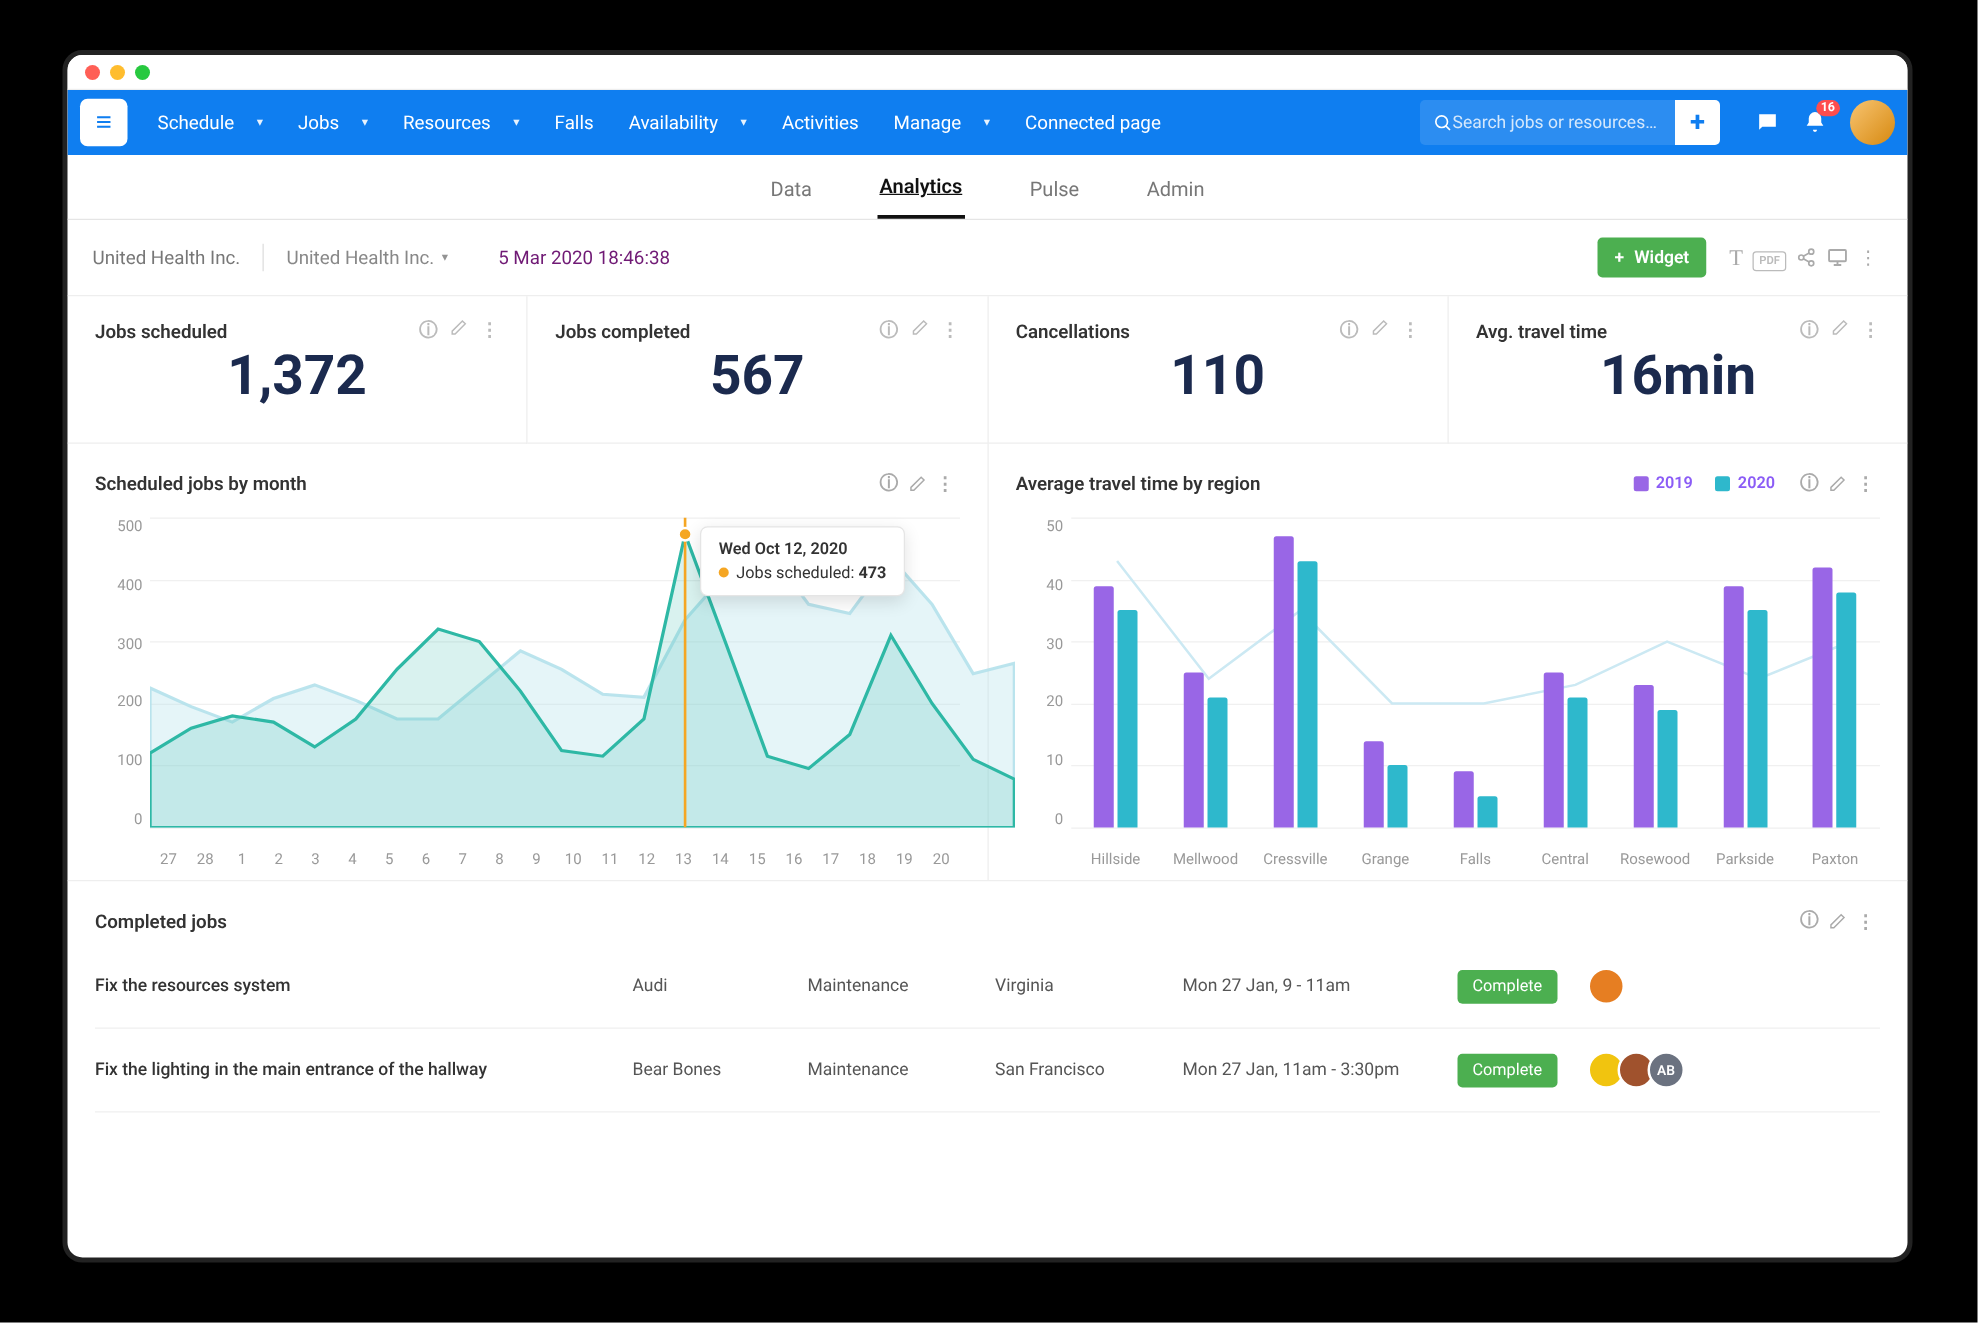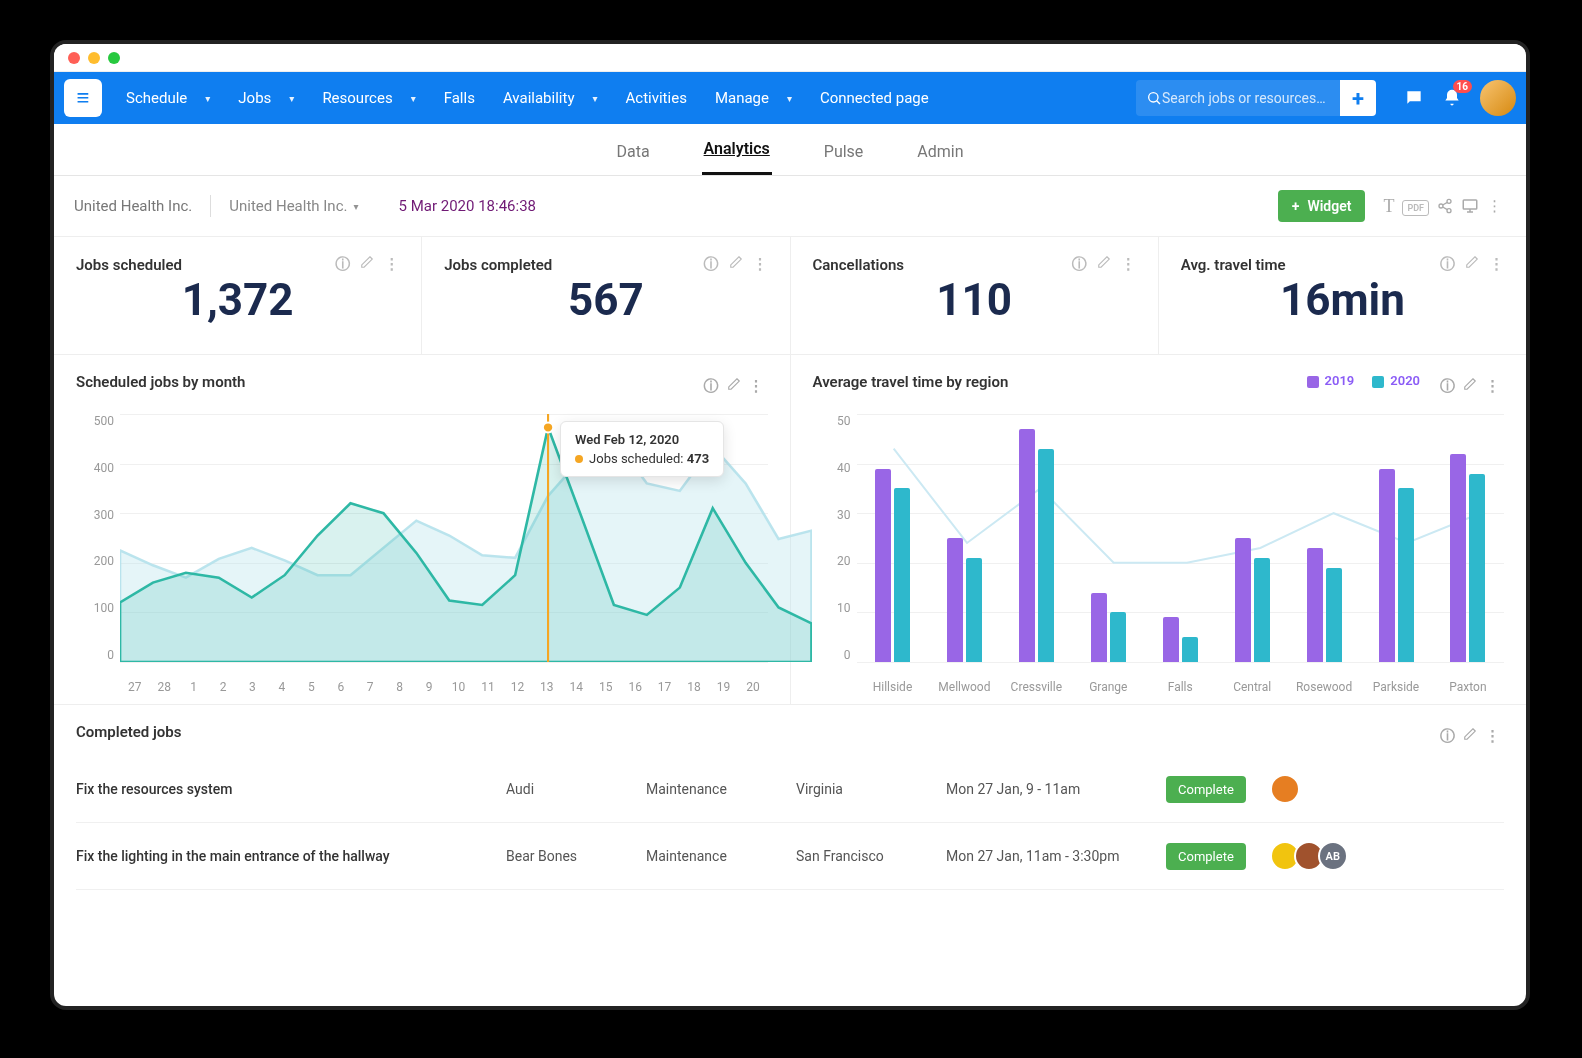--- a/index.html
+++ b/index.html
@@ -31,21 +31,21 @@
 .smallicon{color:#aaa;cursor:pointer;padding:4px;}
 .kpirow{display:flex;}
 .kpi{flex:1;border-right:1px solid #eee;border-bottom:1px solid #eee;padding:18px 22px 28px;}
 .kpi:last-child{border-right:0;}
 .kpihead{display:flex;align-items:center;color:#333;font-size:15px;font-weight:600;}
 .kpihead .icons{margin-left:auto;display:flex;gap:10px;color:#bbb;}
 .kpivalue{text-align:center;font-size:44px;font-weight:700;color:#1b2a4e;}
 .chartrow{display:flex;border-bottom:1px solid #eee;}
 .chartcard{flex:1;border-right:1px solid #eee;padding:18px 22px 10px;}
 .chartcard:last-child{border-right:0;}
-.charthead{display:flex;align-items:flex-start;color:#333;font-size:15px;font-weight:600;margin-bottom:14px;}
+.charthead{display:flex;align-items:center;color:#333;font-size:15px;font-weight:600;margin-bottom:14px;}
 .legend{display:flex;gap:18px;margin-left:auto;margin-right:16px;font-size:13px;color:#8b5cf6;}
 .swatch{display:inline-block;width:12px;height:12px;border-radius:2px;margin-right:6px;vertical-align:middle;}
 .chartarea{height:280px;position:relative;}
 .axis-y{position:absolute;left:0;top:0;height:248px;display:flex;flex-direction:column;justify-content:space-between;color:#999;font-size:12px;text-align:right;width:38px;}
 .grid{position:absolute;left:44px;right:0;top:0;height:248px;}
 .gridline{position:absolute;left:0;right:0;border-top:1px solid #f0f0f0;}
 .axis-x{position:absolute;left:44px;right:0;bottom:0;display:flex;color:#999;font-size:12px;}
 .axis-x span{flex:1;text-align:center;}
 .bars{position:absolute;left:44px;right:0;bottom:32px;height:248px;display:flex;align-items:flex-end;}
 .bargrp{flex:1;display:flex;justify-content:center;gap:3px;align-items:flex-end;height:100%;}
@@ -295,21 +295,21 @@
             <span>13</span>
             <span>14</span>
             <span>15</span>
             <span>16</span>
             <span>17</span>
             <span>18</span>
             <span>19</span>
             <span>20</span>
           </div>
         <div class="tooltip" id="area-tooltip" style="left: calc(61.9048% + 56px); top: 7.392px;">
-          <div class="date">Wed Feb 12, 2020</div>
+          <div class="date">Wed Oct 12, 2020</div>
           <div><span class="dot"></span><span>Jobs scheduled:</span> <b>473</b></div>
         </div>
       </div>
     </div>
 
     <div class="chartcard">
       <div class="charthead">
         <span>Average travel time by region</span>
         <div class="legend" id="bar-legend">
             <span><span class="swatch" style="background:#9966e6"></span>2019</span>

